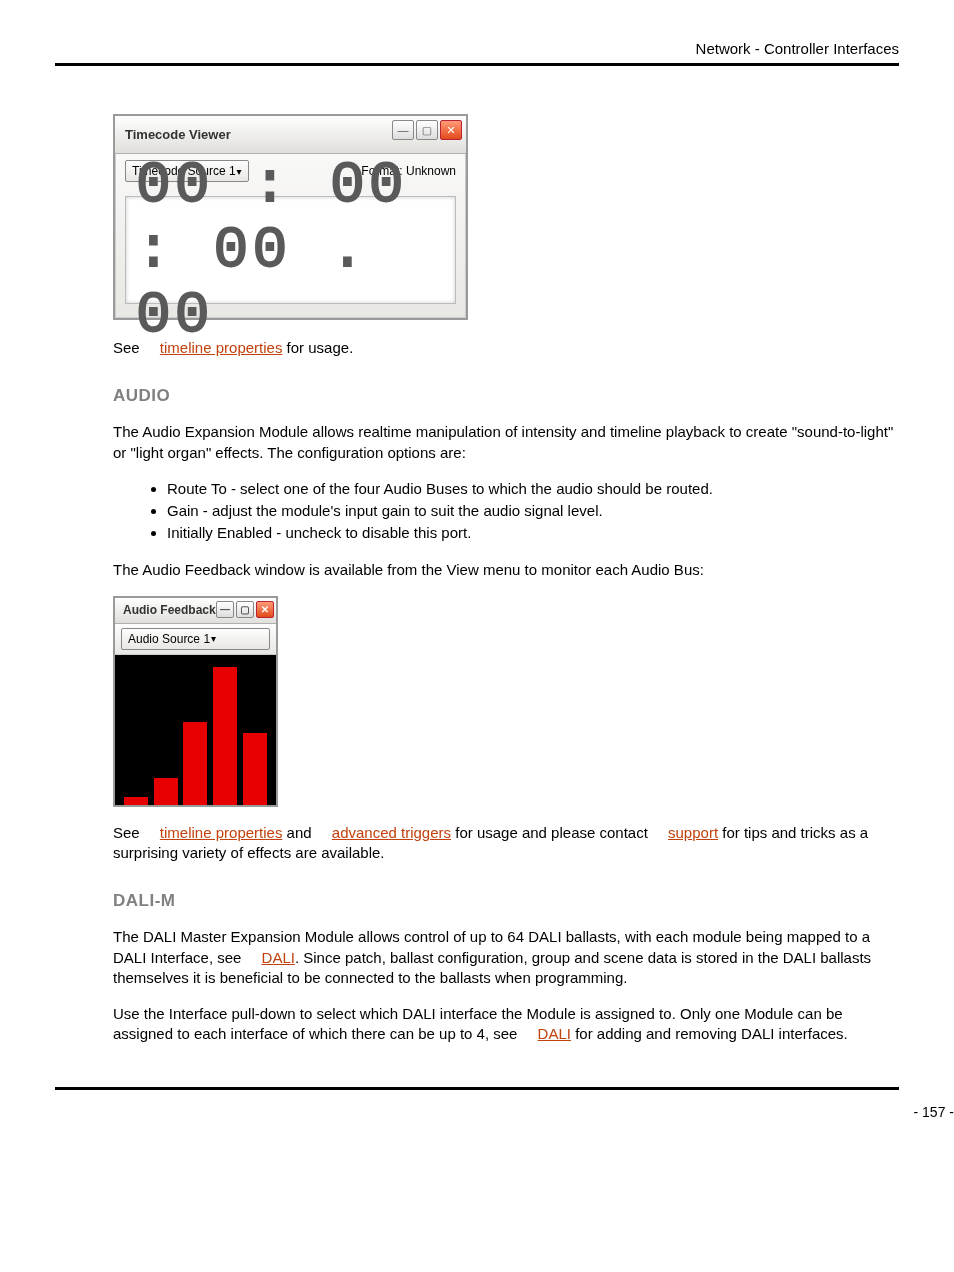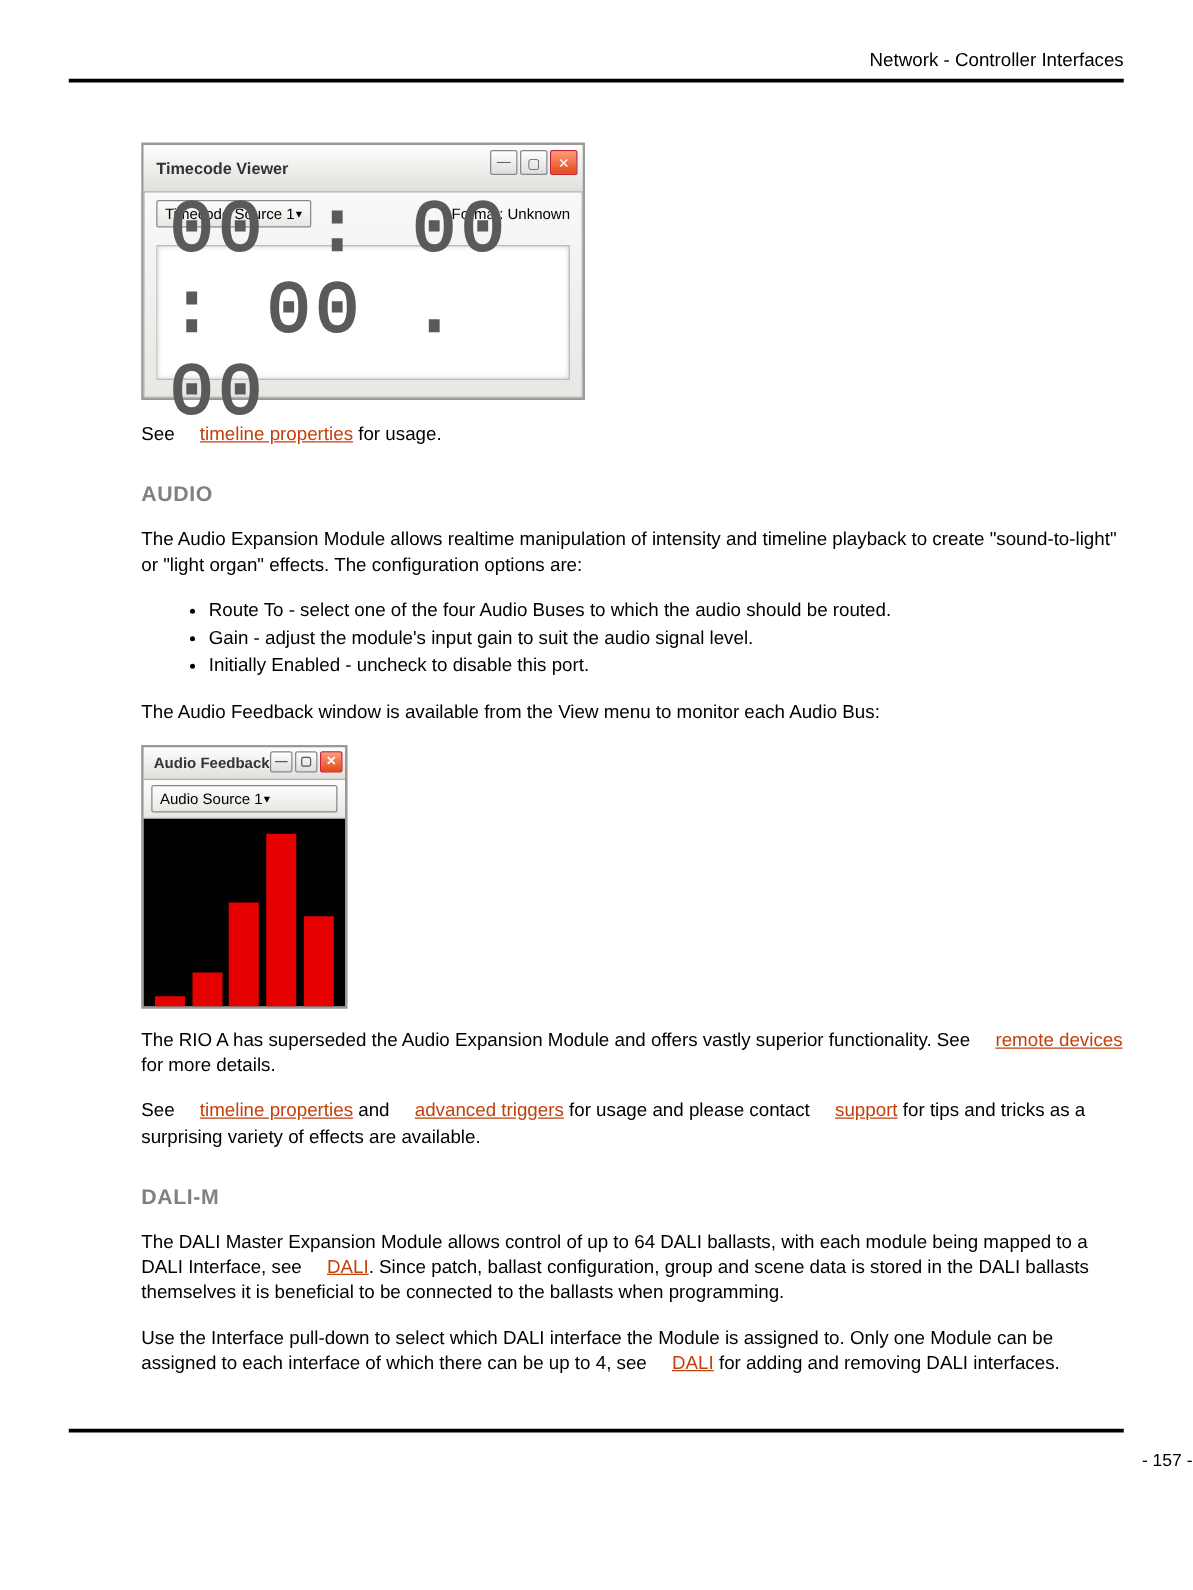--- a/index.html
+++ b/index.html
@@ -116,21 +116,21 @@
     letter-spacing: 4px;
     color:#5a5a5a;
     -webkit-text-stroke: 2px #5a5a5a;
     user-select:none;
   }
 
   
   .af-window {
     width: 165px;
     border: 2px solid #9a9a9a;
-    background:#e5e5e5;
+    background:#86efac;
     margin-bottom: 16px;
   }
   .af-title {
     height: 26px;
     background: linear-gradient(#fefefe,#e0dfdb);
     border-bottom:1px solid #b0b0b0;
     display:flex; align-items:center;
     padding-left:8px; position:relative;
     font-size:12px; font-weight:bold; color:#333;
   }
@@ -209,23 +209,20 @@
       <div class="af-chart" id="af-chart">
           <div class="af-bar-col" style="height: 5%;"></div>
           <div class="af-bar-col" style="height: 18%;"></div>
           <div class="af-bar-col" style="height: 55%;"></div>
           <div class="af-bar-col" style="height: 92%;"></div>
           <div class="af-bar-col" style="height: 48%;"></div>
         </div>
     </div>
 
 
-    <p>
-      <span>The RIO A has superseded the Audio Expansion Module and offers vastly superior functionality. See </span><a href="#" class="doc-link">remote devices</a><span> for more details.</span>
-    </p>
 
     <p>
       <span>See </span><a href="#" class="doc-link">timeline properties</a><span> and </span><a href="#" class="doc-link">advanced triggers</a><span> for usage and please contact </span><a href="#" class="doc-link">support</a><span> for tips and tricks as a surprising variety of effects are available.</span>
     </p>
 
     <h2 class="section">DALI-M</h2>
 
     <p>
       <span>The DALI Master Expansion Module allows control of up to 64 DALI ballasts, with each module being mapped to a DALI Interface, see </span><a href="#" class="doc-link">DALI</a><span>. Since patch, ballast configuration, group and scene data is stored in the DALI ballasts themselves it is beneficial to be connected to the ballasts when programming.</span>
     </p>

